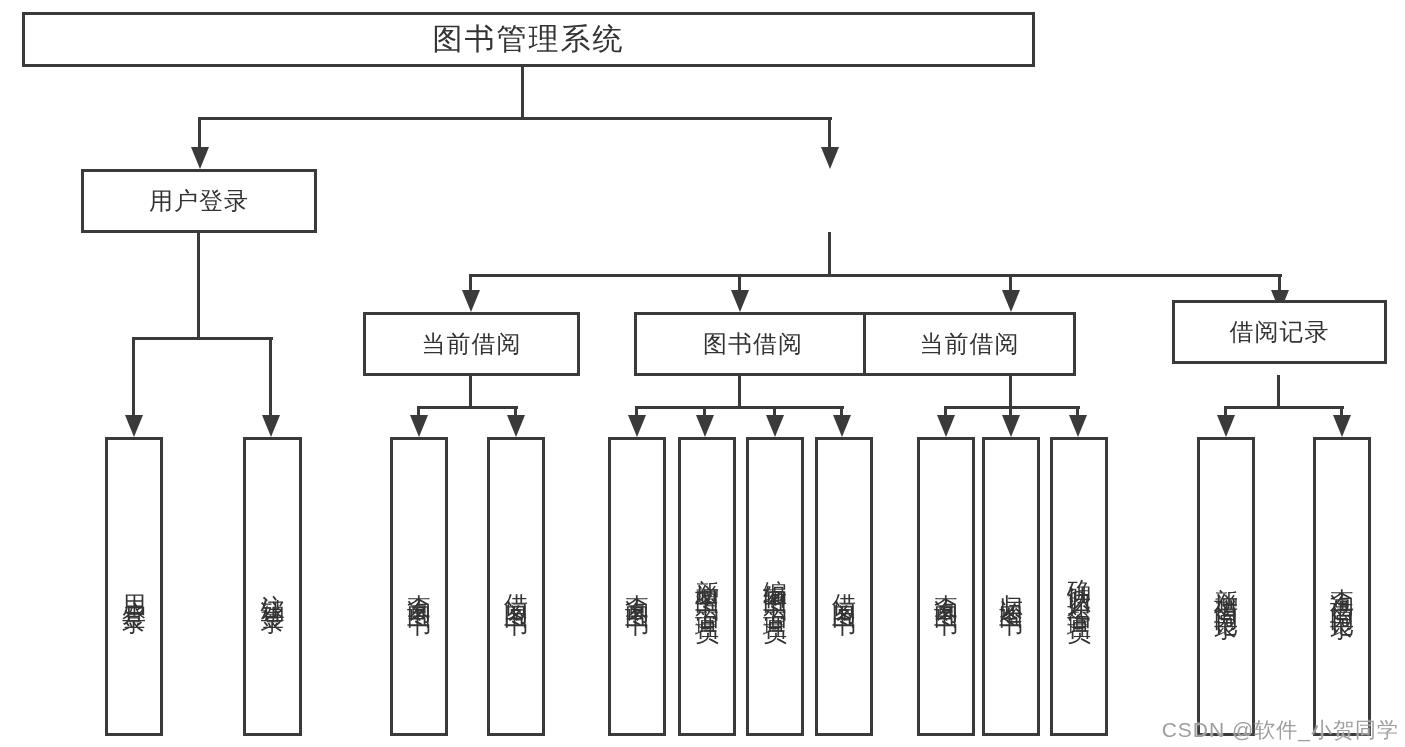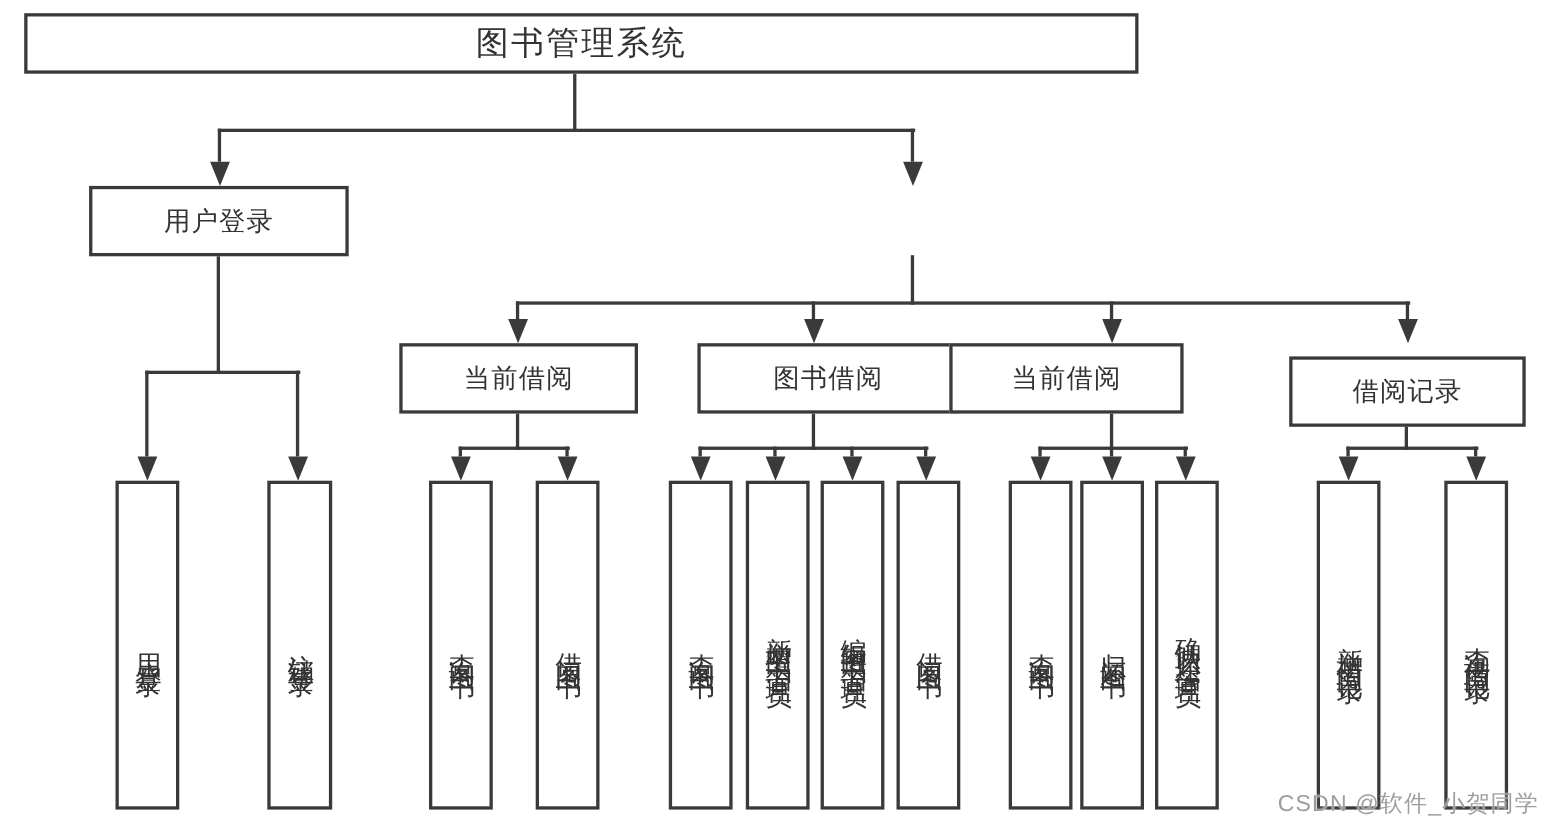--- a/index.html
+++ b/index.html
@@ -108,21 +108,21 @@
   <div class="arr" style="left:1224px;top:406px;height:9px"></div>
   <div class="arr" style="left:1340px;top:406px;height:9px"></div>
 
   <div class="box rootbox" style="left:22px;top:12px;width:1013px;height:55px">图书管理系统</div>
 
   <div class="box hbox" style="left:81px;top:169px;width:236px;height:64px">用户登录</div>
 
   <div class="box hbox" style="left:363px;top:312px;width:217px;height:64px">当前借阅</div>
   <div class="box hbox" style="left:634px;top:312px;width:238px;height:64px">图书借阅</div>
   <div class="box hbox" style="left:863px;top:312px;width:213px;height:64px">当前借阅</div>
-  <div class="box hbox" style="left:1172px;top:324px;width:215px;height:64px">借阅记录</div>
+  <div class="box hbox" style="left:1172px;top:300px;width:215px;height:64px">借阅记录</div>
 
   <div class="box leaf" style="left:105px">
     <span class="vtext">用户登录</span>
   </div>
   <div class="box leaf" style="left:243px;width:59px">
     <span class="vtext">注销登录</span>
   </div>
 
   <div class="box leaf" style="left:390px">
     <span class="vtext">查询图书</span>

